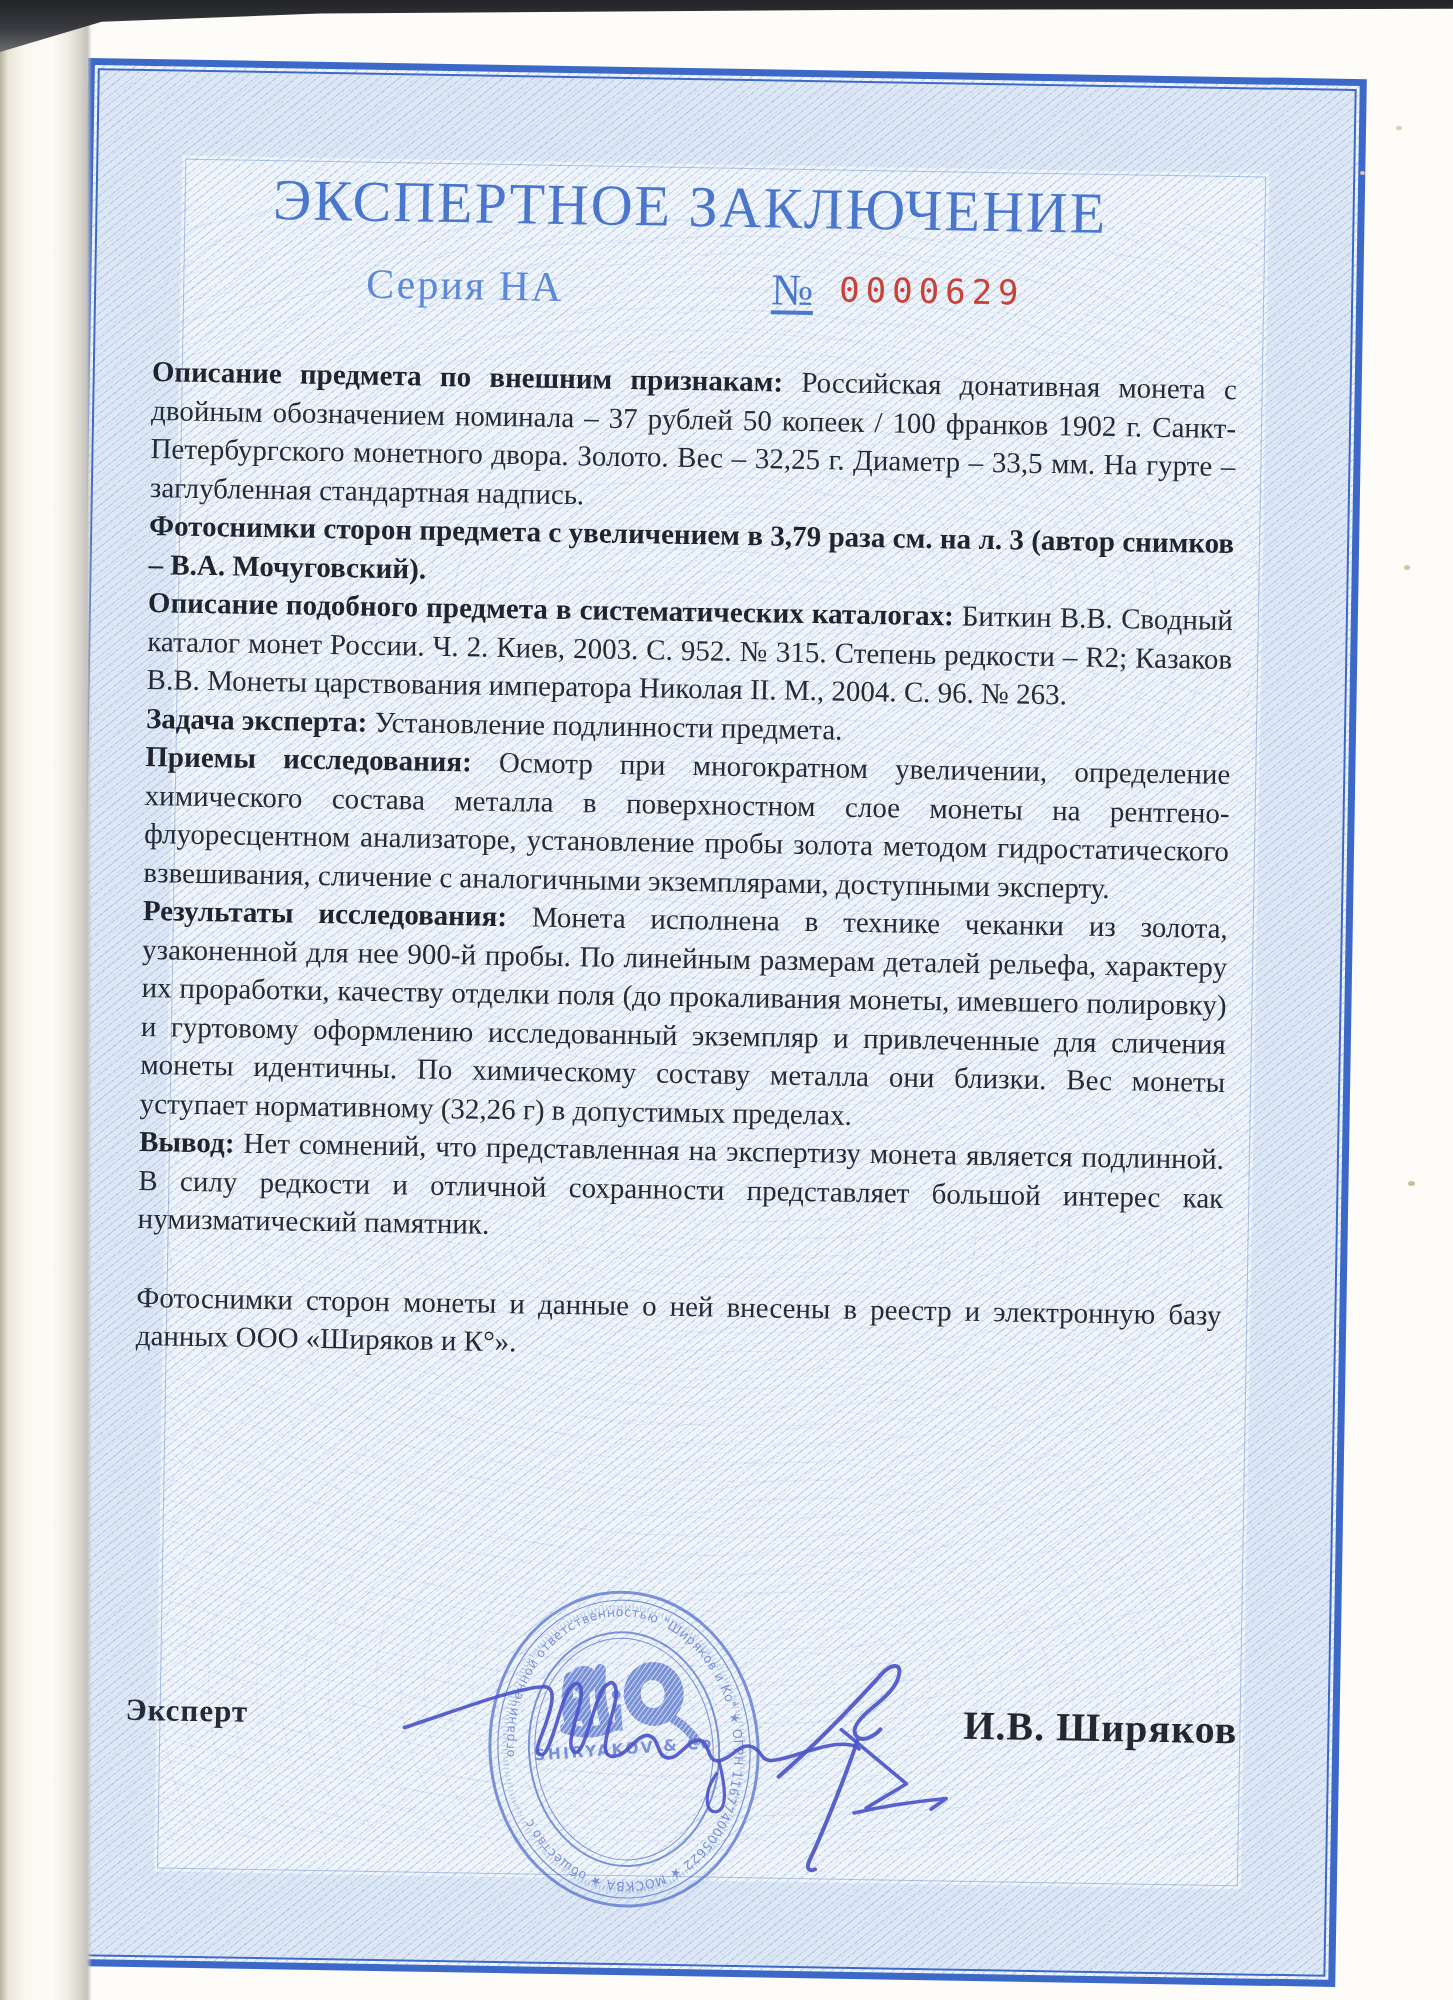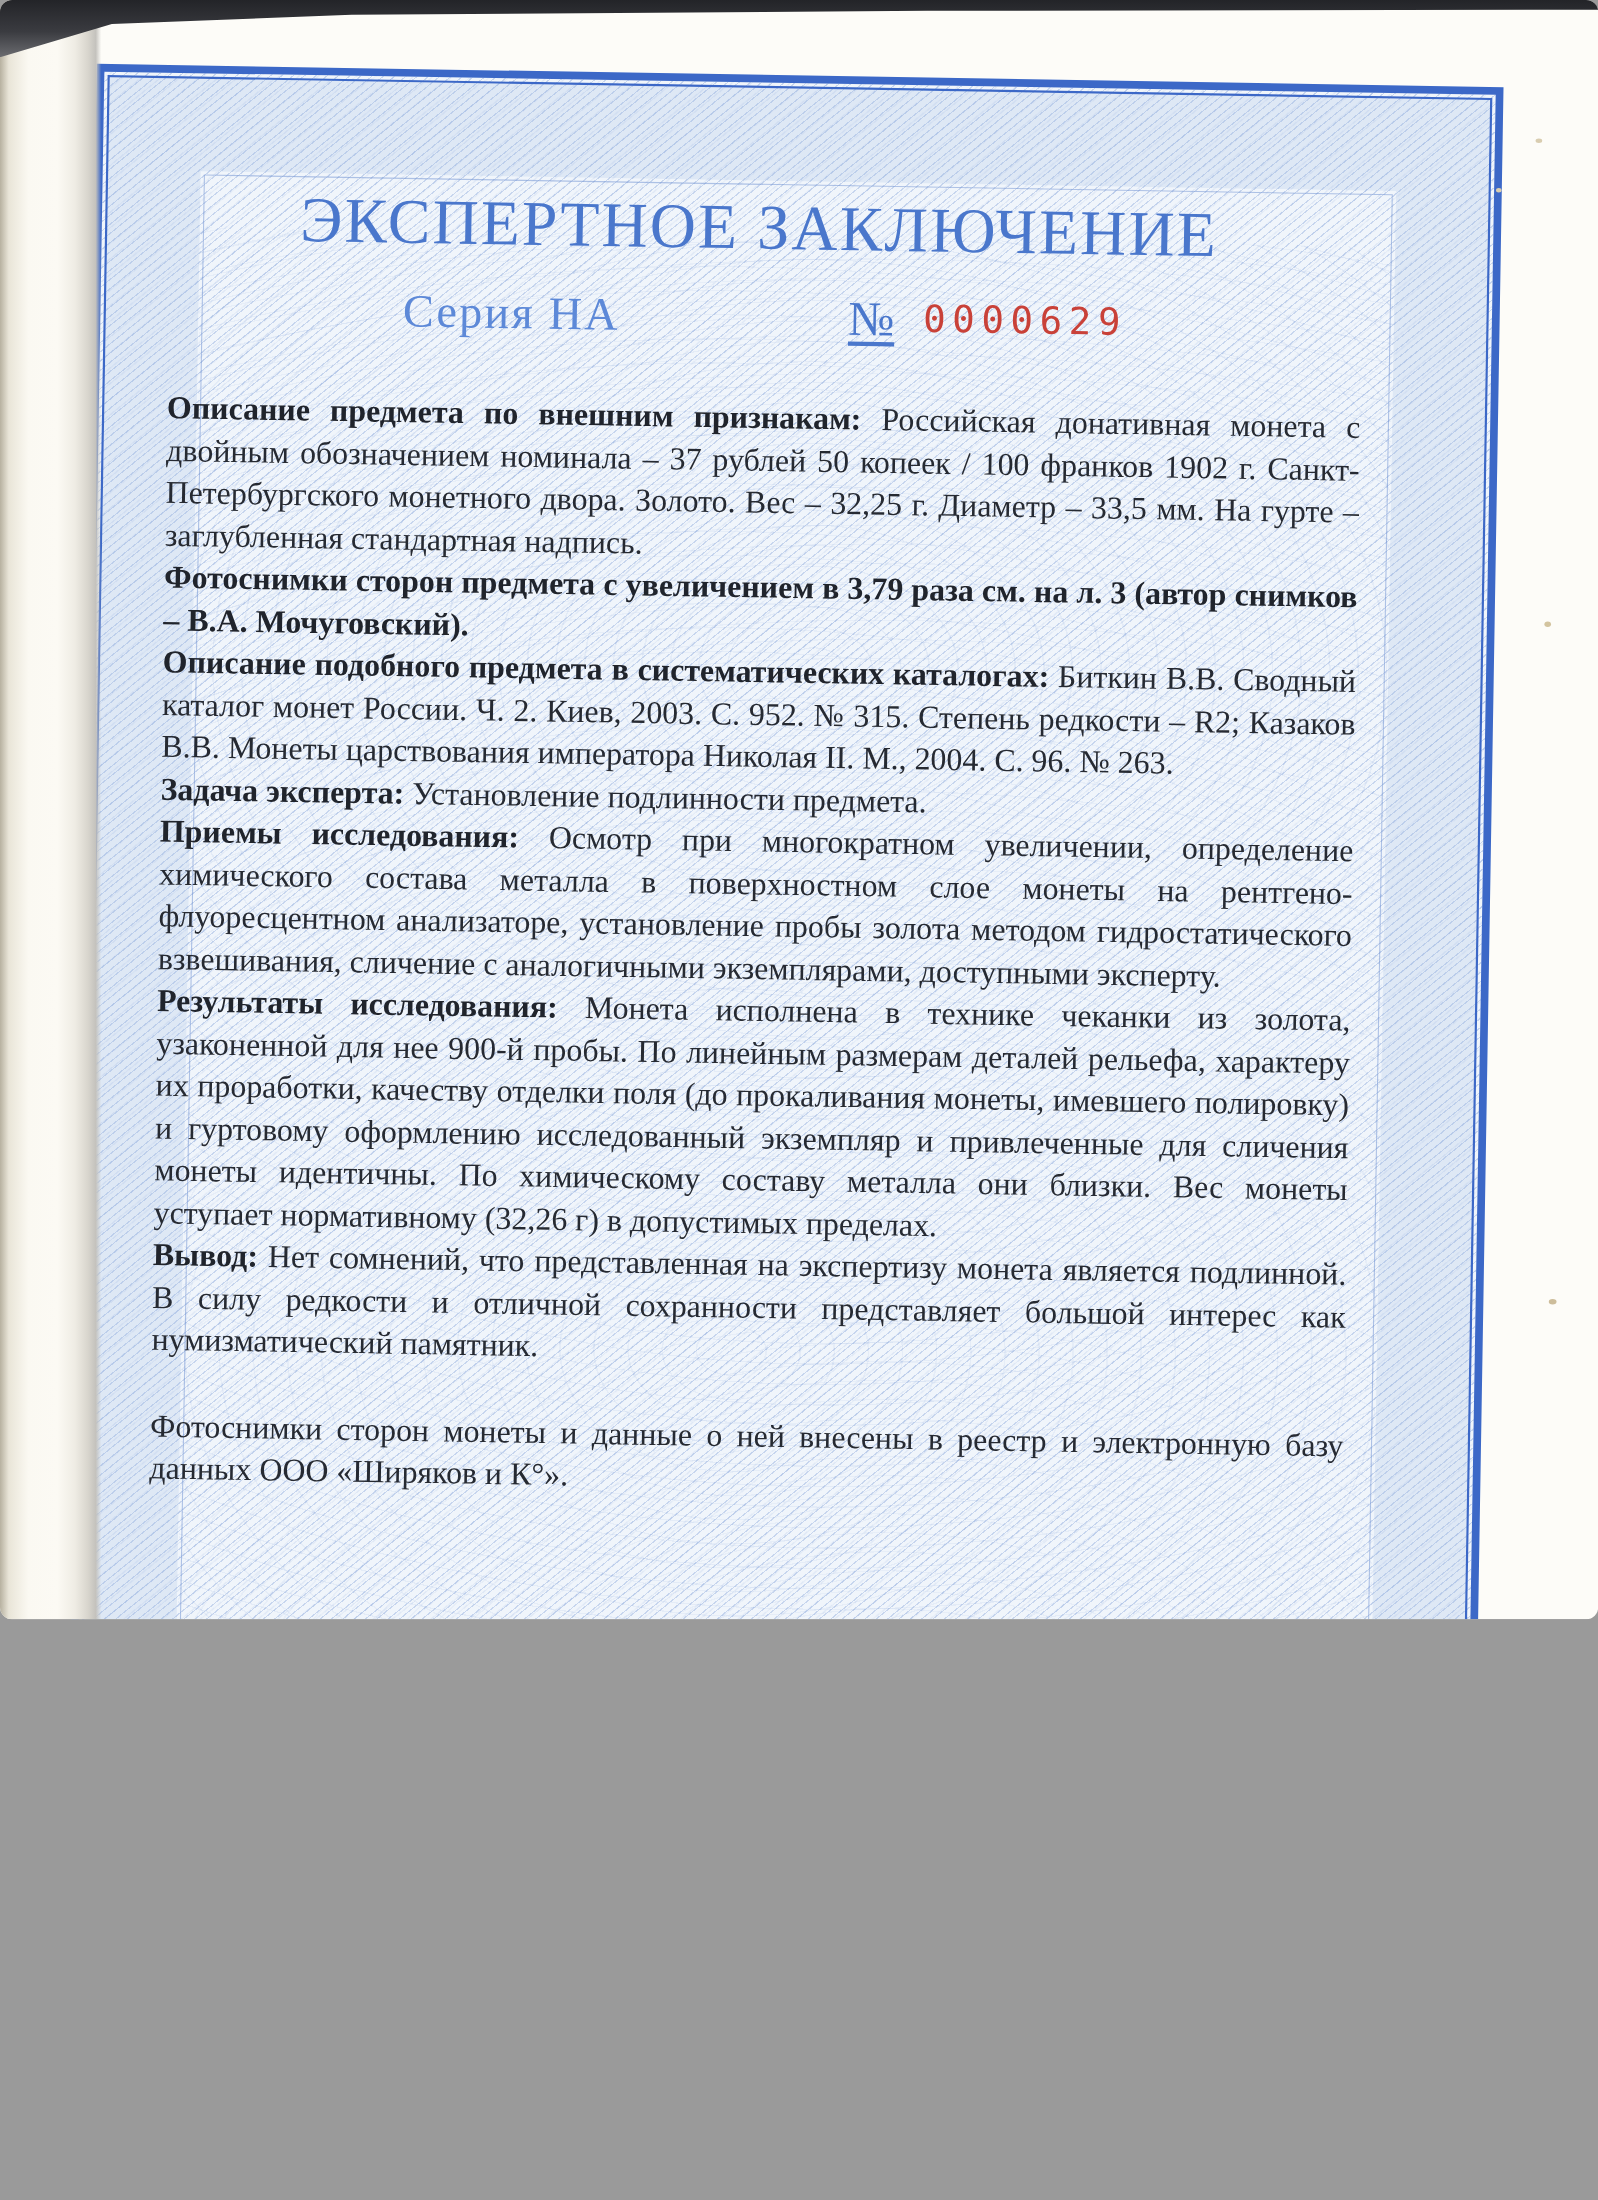--- a/index.html
+++ b/index.html
@@ -1,20 +1,19 @@
 <!DOCTYPE html>
 <html><head>
 <meta charset="utf-8">
 <style>
   html,body{margin:0;padding:0;background:#9a9a9a;}
   .stage{
-    position:relative;width:1453px;height:1472px;margin:0 auto;
+    position:relative;width:1453px;height:2000px;margin:0 auto;
     background:#fdfcf8;overflow:hidden;
     font-family:"Liberation Serif","DejaVu Serif",serif;
-    border-radius:11px;
   }
   
   .scan-edge-top{
     position:absolute;left:0;top:0;width:1453px;height:52px;
     background:linear-gradient(180deg,#232428 0%,#3a3b40 55%,#6b6c70 100%);
     clip-path:polygon(0 0,100% 0,100% 17%,58% 19%,22% 26%,7% 42%,0 100%);
     z-index:6;
   }
   
   .page-curl{

